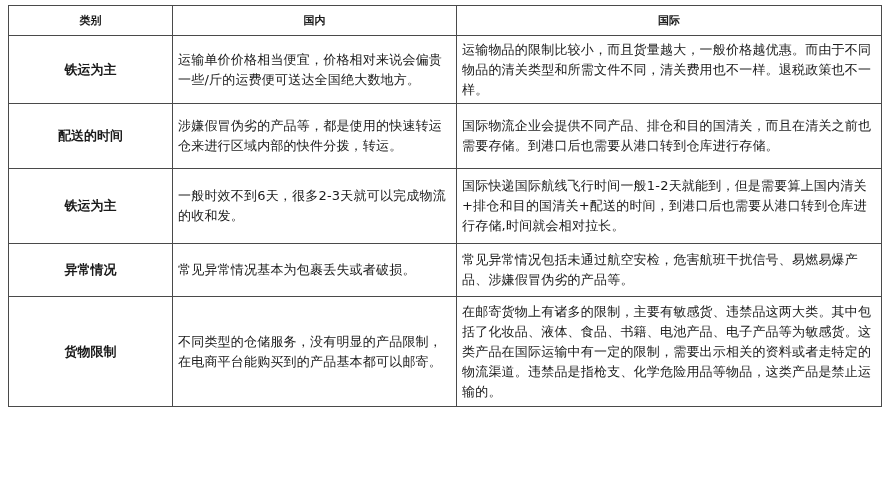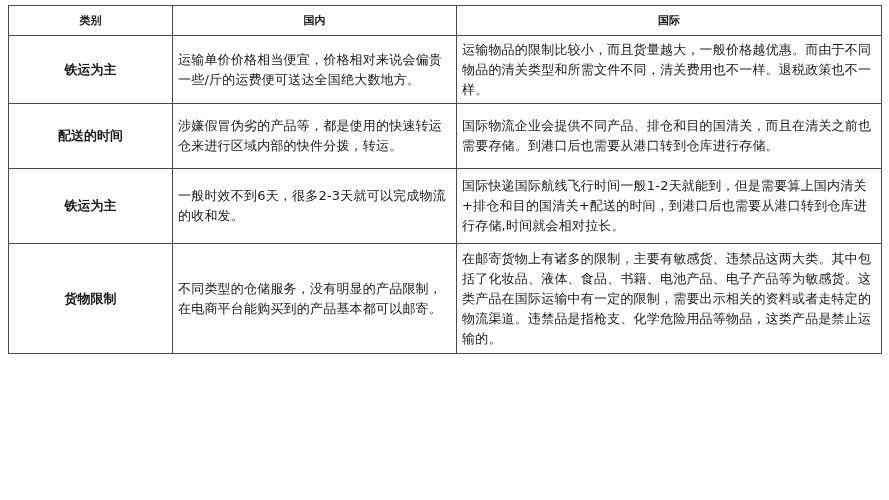--- a/index.html
+++ b/index.html
@@ -82,19 +82,24 @@
     <tr class="r4">
       <td class="cat">配送的时间</td>
       <td class="txt">涉嫌假冒伪劣的产品等，都是使用的快速转运仓来进行区域内部的快件分拨，转运。</td>
       <td class="txt">国际物流企业会提供不同产品、排仓和目的国清关，而且在清关之前也需要存储。到港口后也需要从港口转到仓库进行存储。</td>
     </tr>
     <tr class="r5">
       <td class="cat">铁运为主</td>
       <td class="txt">一般时效不到6天，很多2-3天就可以完成物流的收和发。</td>
       <td class="txt">国际快递国际航线飞行时间一般1-2天就能到，但是需要算上国内清关+排仓和目的国清关+配送的时间，到港口后也需要从港口转到仓库进行存储,时间就会相对拉长。</td>
     </tr>
+    <tr class="r6">
+      <td class="cat">异常情况</td>
+      <td class="txt">常见异常情况基本为包裹丢失或者破损。</td>
+      <td class="txt">常见异常情况包括未通过航空安检，危害航班干扰信号、易燃易爆产品、涉嫌假冒伪劣的产品等。</td>
+    </tr>
     <tr class="r7">
       <td class="cat">货物限制</td>
       <td class="txt">不同类型的仓储服务，没有明显的产品限制，在电商平台能购买到的产品基本都可以邮寄。</td>
       <td class="txt">在邮寄货物上有诸多的限制，主要有敏感货、违禁品这两大类。其中包括了化妆品、液体、食品、书籍、电池产品、电子产品等为敏感货。这类产品在国际运输中有一定的限制，需要出示相关的资料或者走特定的物流渠道。违禁品是指枪支、化学危险用品等物品，这类产品是禁止运输的。</td>
     </tr>
   </tbody>
 </table>
 
 </body></html>

